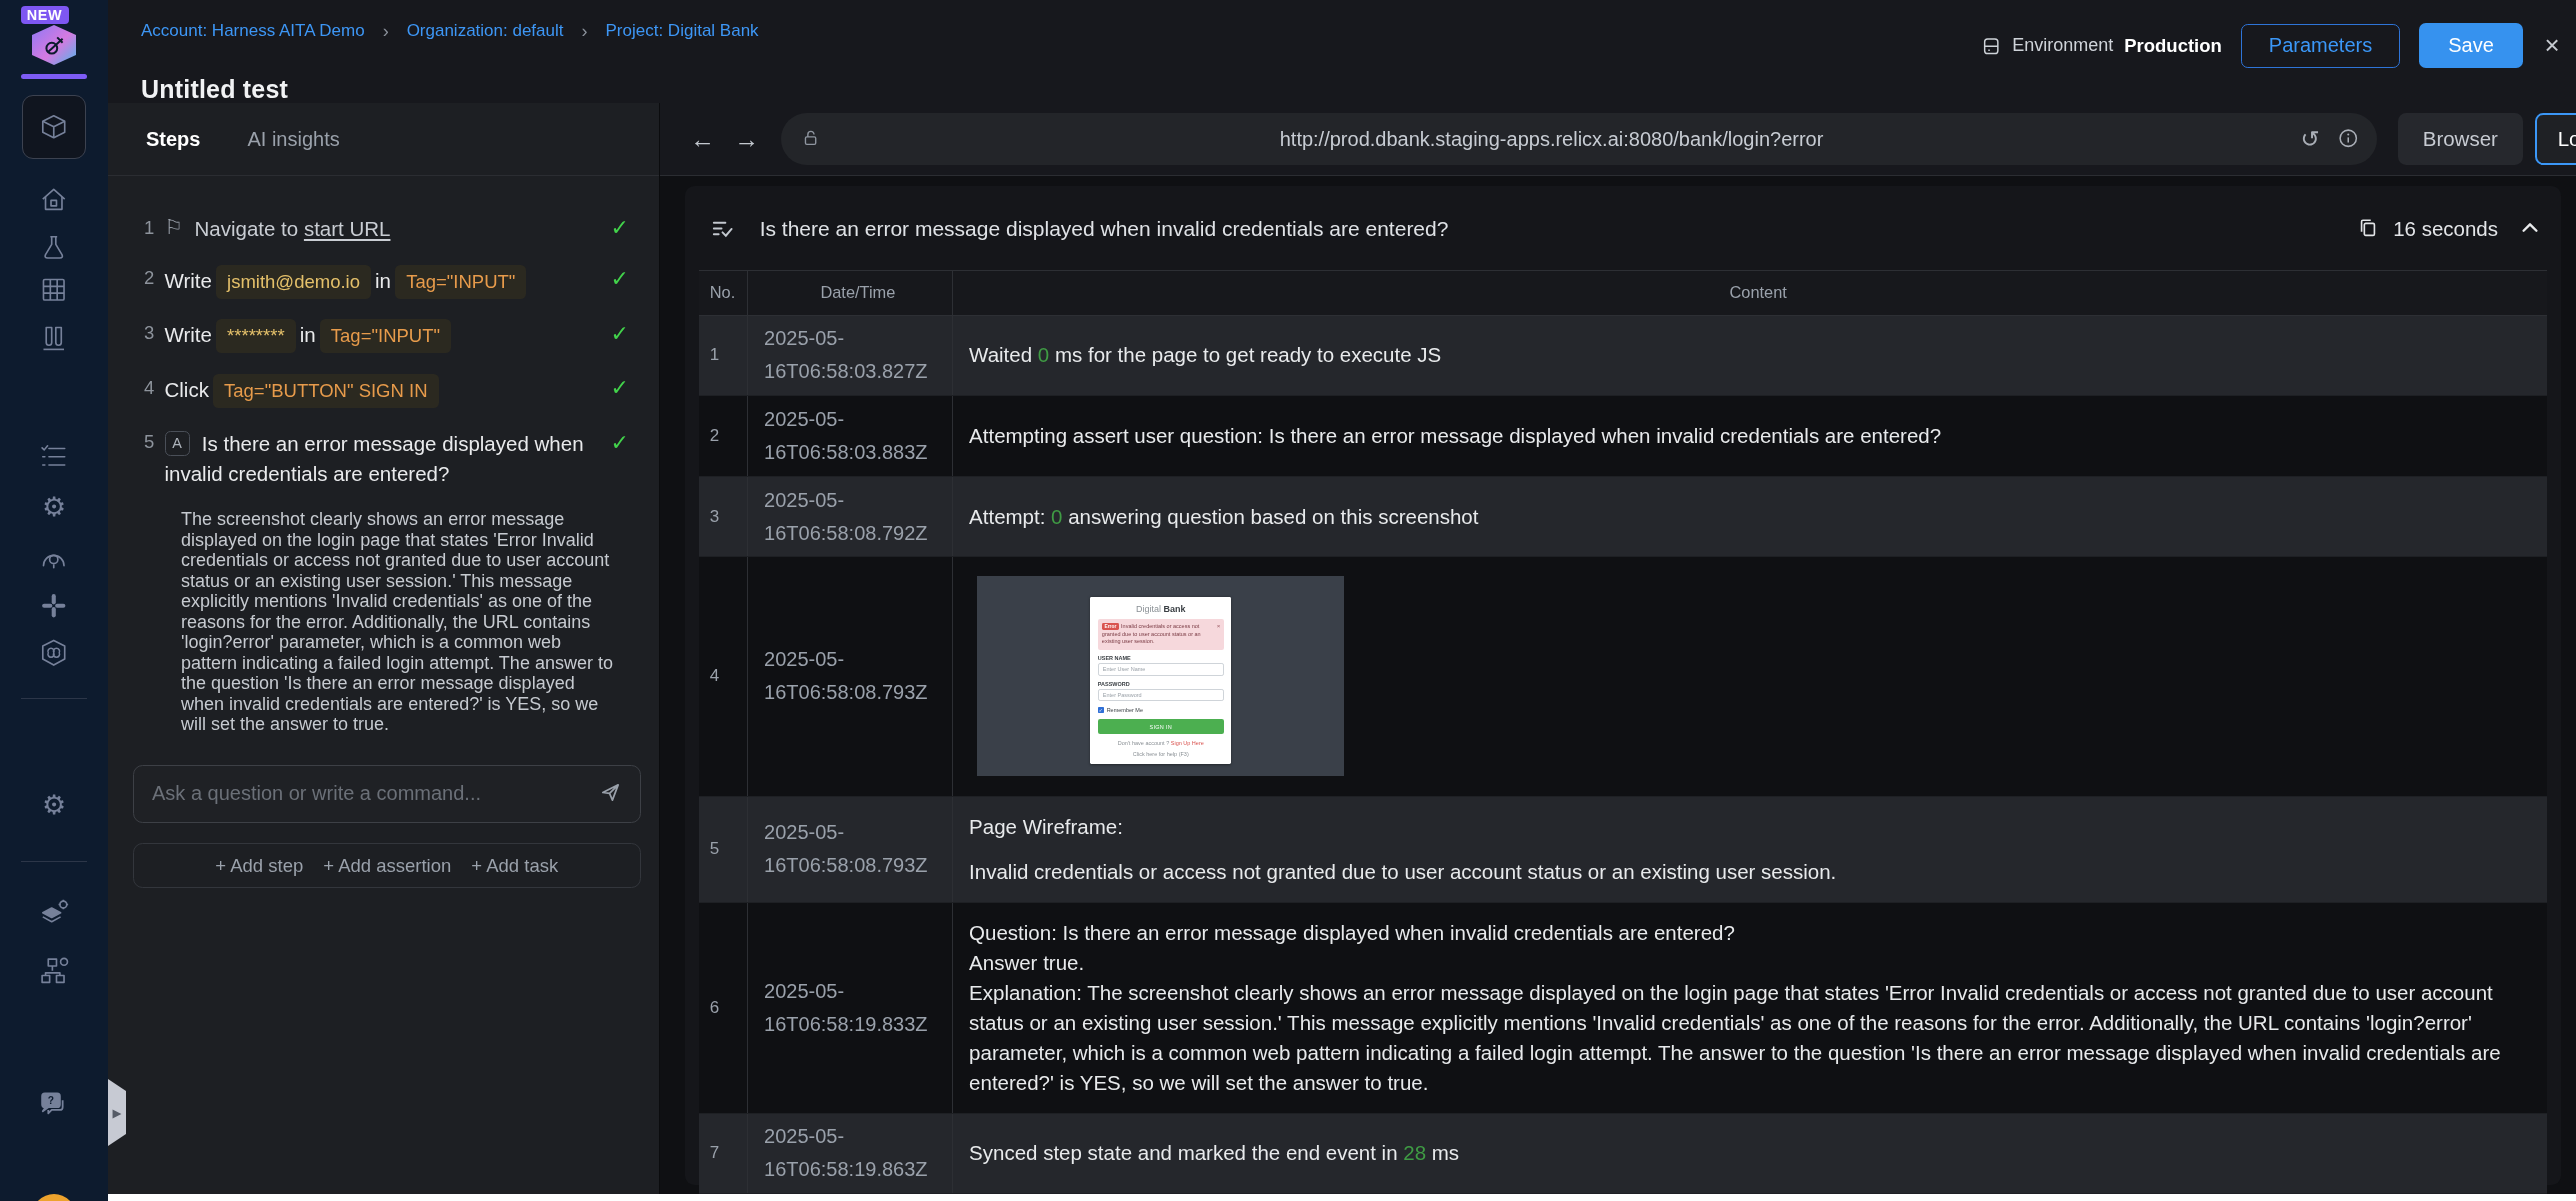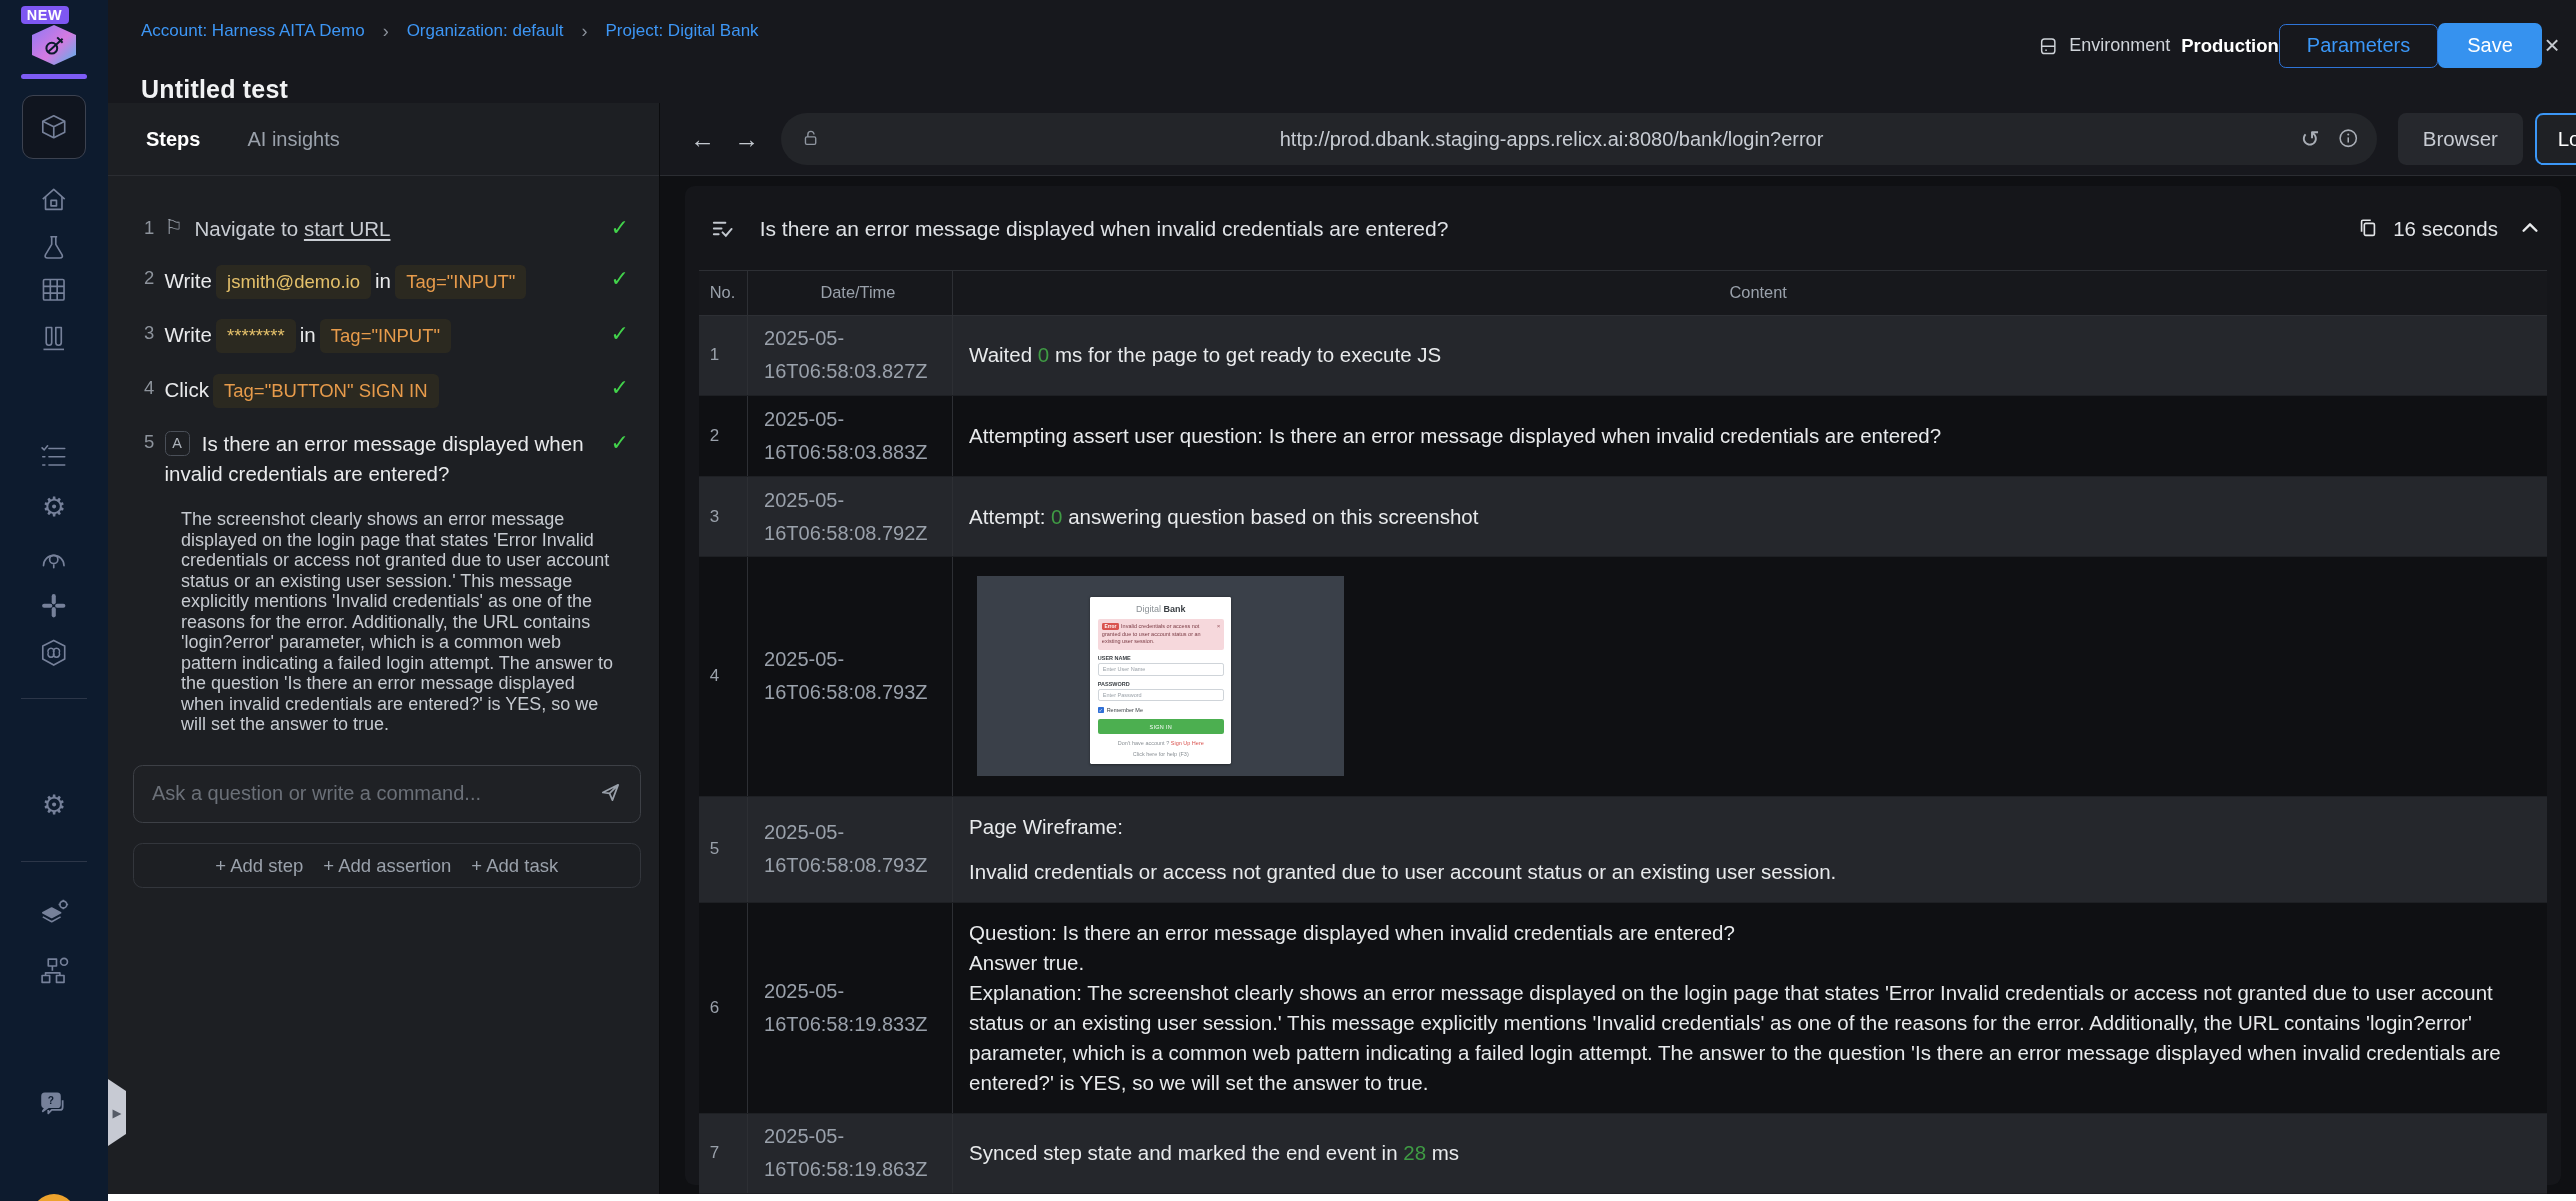--- a/index.html
+++ b/index.html
@@ -27,21 +27,21 @@
   
   .content { flex:1; display:flex; flex-direction:column; min-width:0; }
 
   
   .topbar { height:103px; background:#17181d; display:flex; justify-content:space-between; align-items:stretch; flex:none; }
   .tb-left { padding:20.5px 0 0 33px; }
   .breadcrumb { display:flex; align-items:flex-start; gap:18px; font-size:17px; }
   .breadcrumb a { color:#3d96f5; text-decoration:none; }
   .crumb-sep { color:#8b919b; font-size:18px; }
   .page-title { color:#f1f2f4; font-size:25px; font-weight:600; margin-top:33px; letter-spacing:0.2px; }
-  .tb-right { display:flex; align-items:center; padding-right:11px; padding-top:9.6px; height:82px; }
+  .tb-right { display:flex; align-items:center; gap:19px; padding-right:11px; padding-top:9.6px; height:82px; }
   .env-group { display:flex; align-items:center; gap:11px; color:#cfd3d9; font-size:18px; cursor:pointer; }
   .env-value { color:#fff; font-weight:700; font-size:18.5px; }
   .btn-outline { border:1.4px solid #2e74d8; color:#3b97f7; background:transparent; font-size:20px;
     padding:9.6px 27px; border-radius:6.8px; font-family:inherit; }
   .btn-primary { background:#3692ef; color:#fff; border:none; font-size:20px; padding:11px 29px; border-radius:6.8px; font-family:inherit; }
   .close-x { color:#c6cad0; font-size:26px; margin-left:2.7px; width:20.5px; overflow:hidden; }
 
   .body-row { flex:1; display:flex; min-height:0; }
 
   

